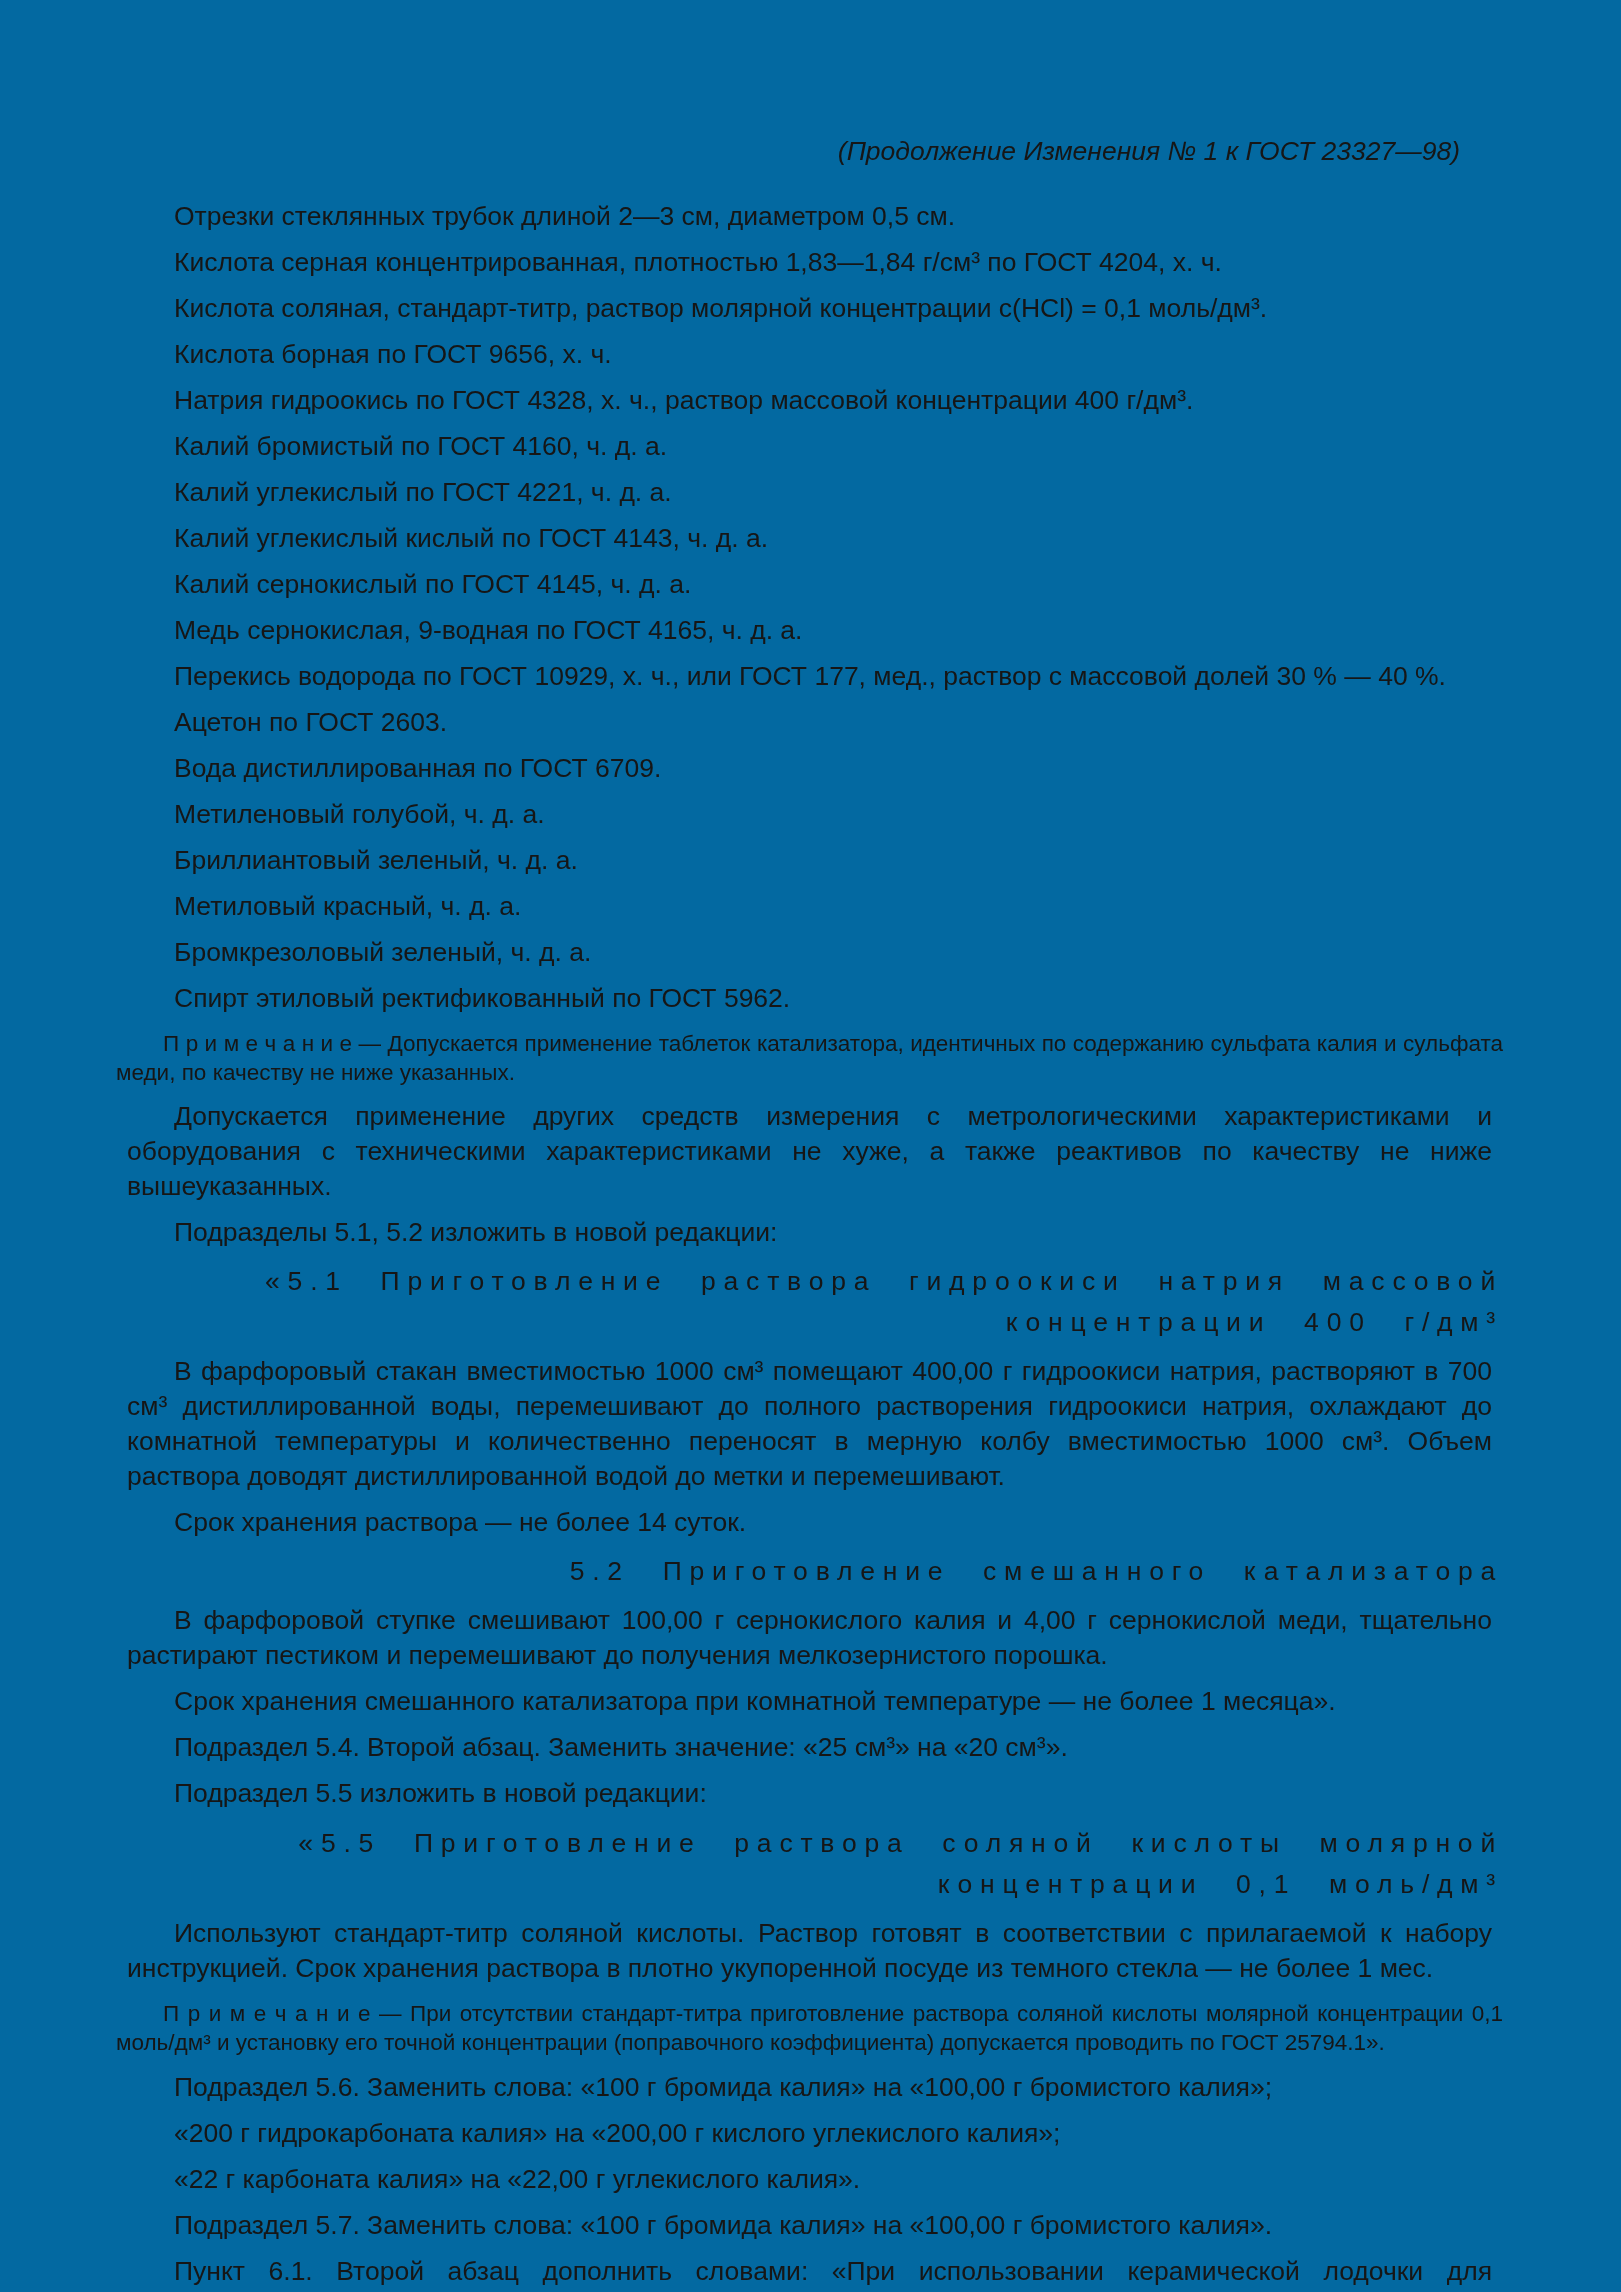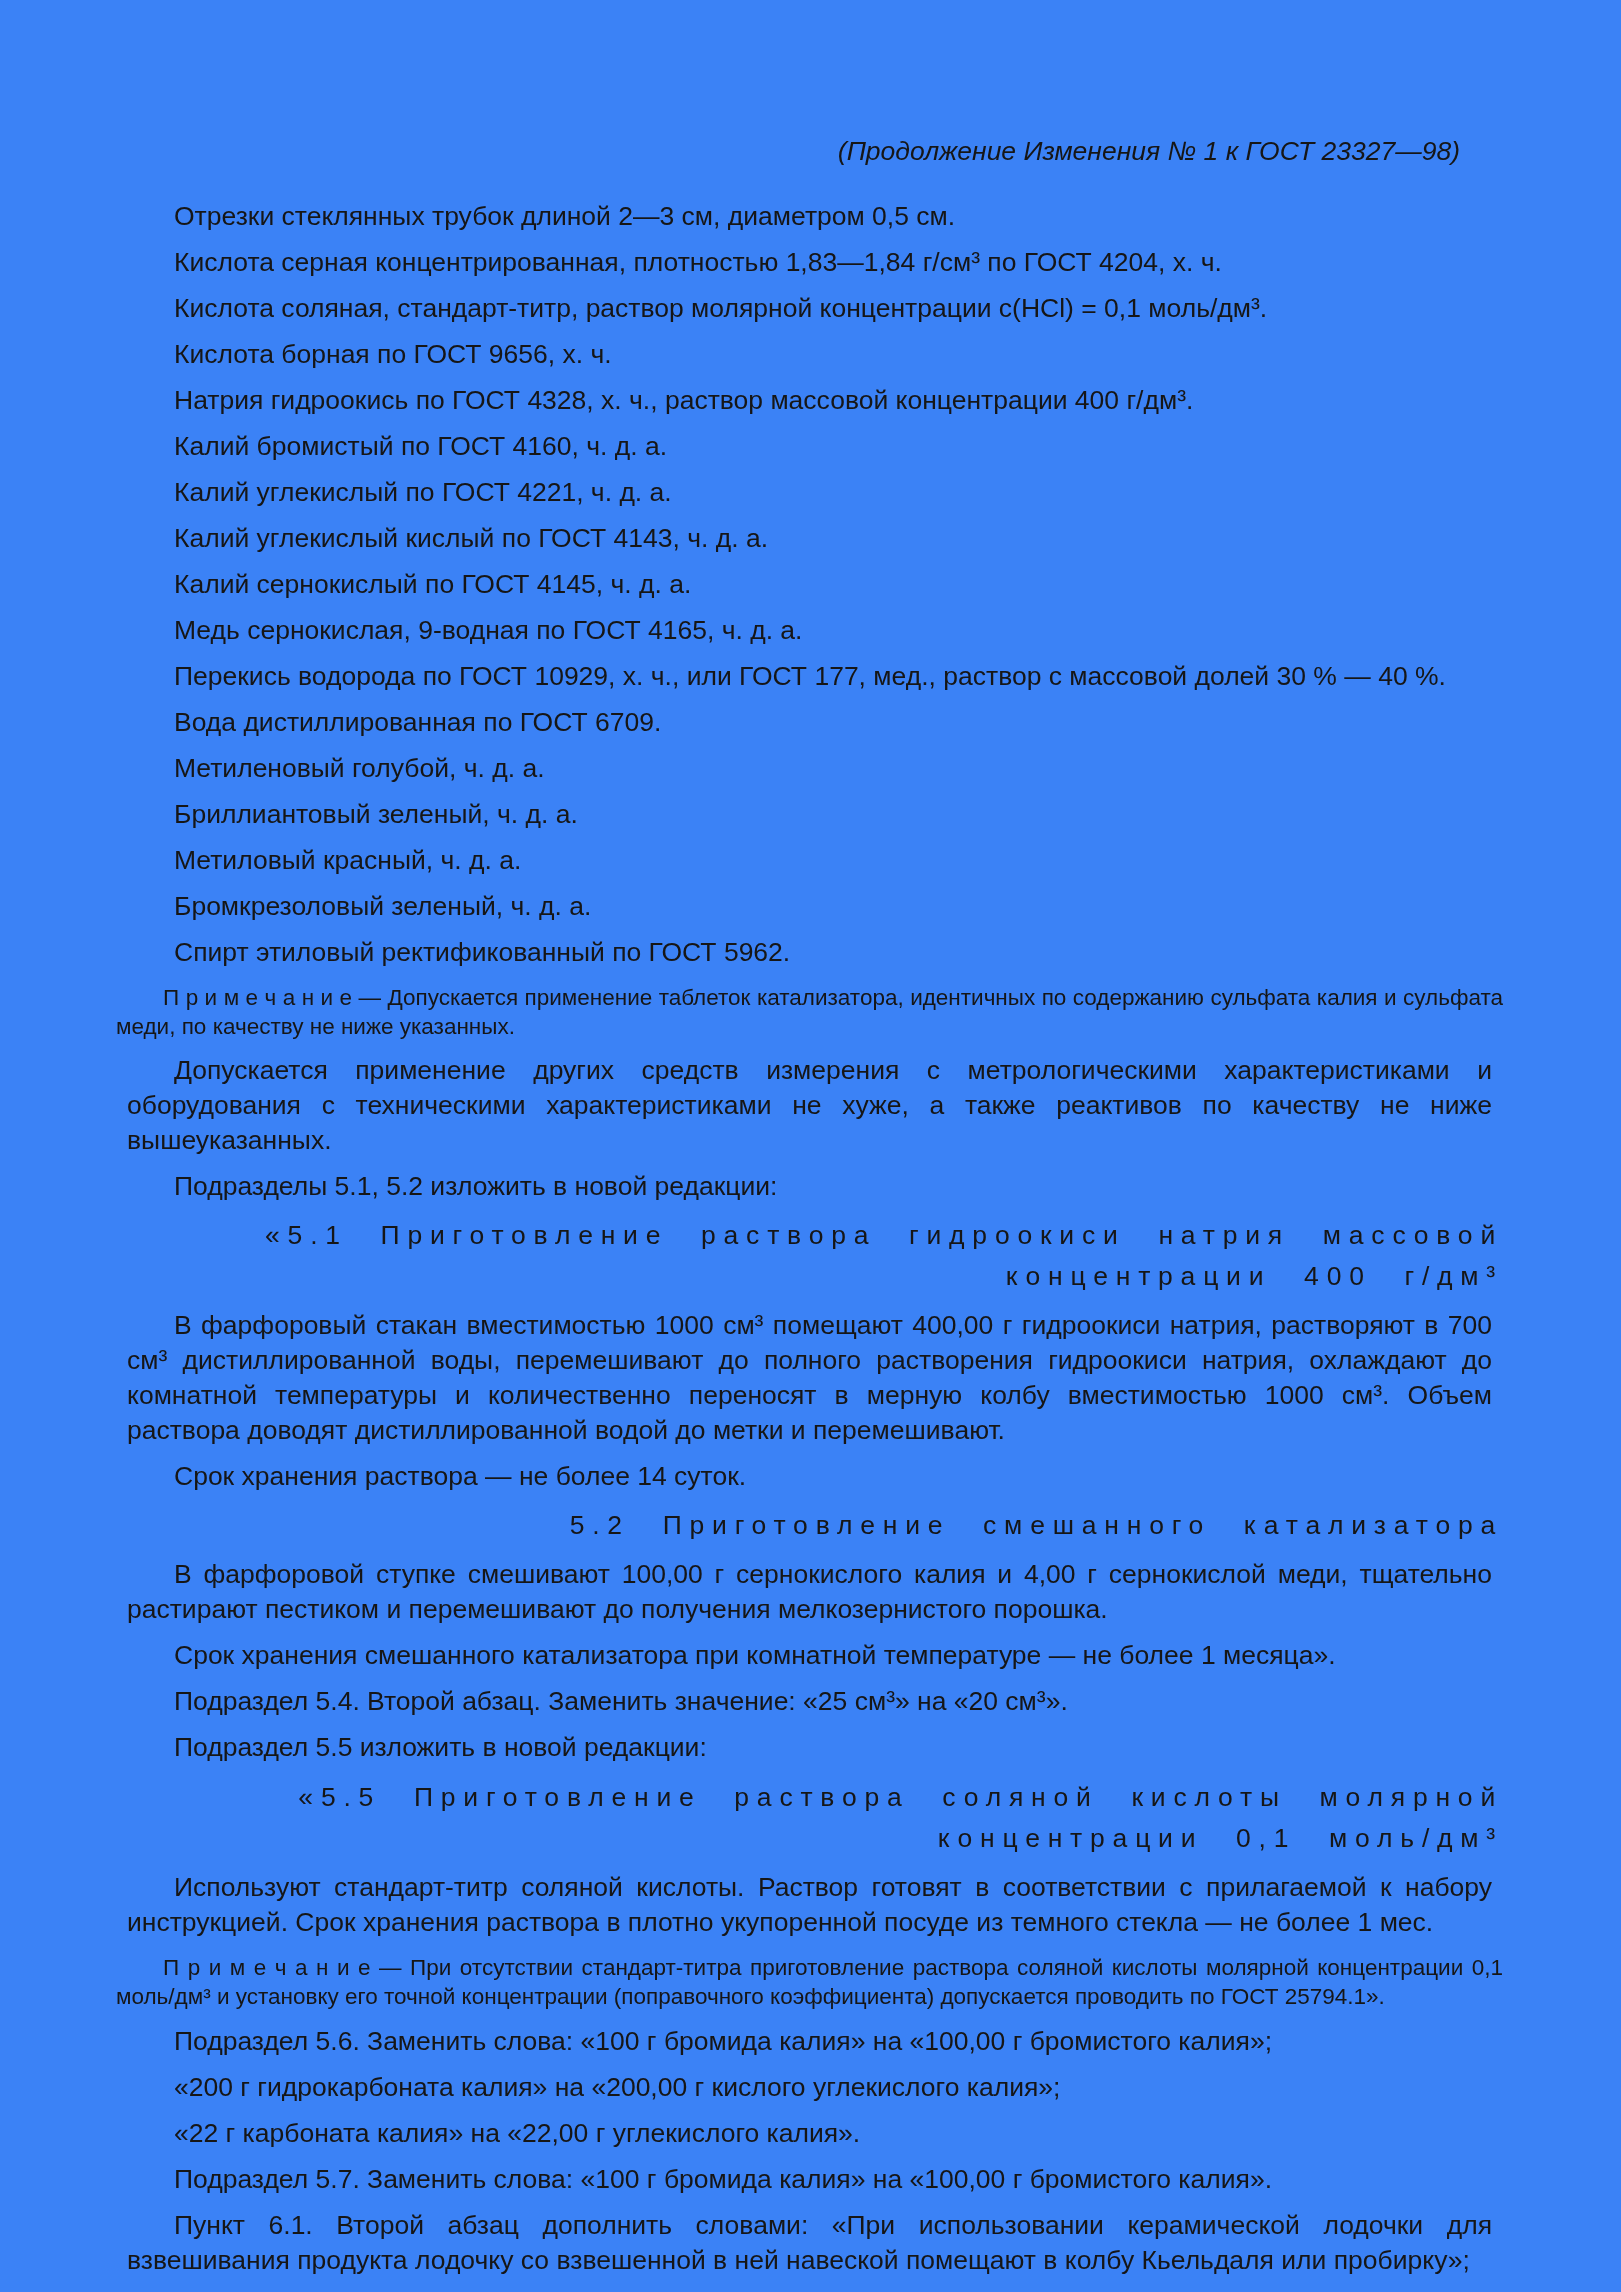--- a/index.html
+++ b/index.html
@@ -5,21 +5,21 @@
   html, body {
     margin: 0;
     padding: 0;
     background: #e8e8e8;
   }
   .page {
     position: relative;
     width: 1621px;
     height: 2293px;
     margin: 0 auto;
-    background: #3b82f6;
+    background: #0369a1;
     color: #161616;
     font-family: "Liberation Sans", sans-serif;
     box-sizing: border-box;
     padding: 135px 118px 0 116px;
   }
   .header {
     font-style: italic;
     font-size: 26.5px;
     line-height: 33px;
     text-align: right;
@@ -67,20 +67,21 @@
       <p class="para">Кислота серная концентрированная, плотностью 1,83—1,84 г/см³ по ГОСТ 4204, х. ч.</p>
       <p class="para">Кислота соляная, стандарт-титр, раствор молярной концентрации c(HCl) = 0,1 моль/дм³.</p>
       <p class="para">Кислота борная по ГОСТ 9656, х. ч.</p>
       <p class="para">Натрия гидроокись по ГОСТ 4328, х. ч., раствор массовой концентрации 400 г/дм³.</p>
       <p class="para">Калий бромистый по ГОСТ 4160, ч. д. а.</p>
       <p class="para">Калий углекислый по ГОСТ 4221, ч. д. а.</p>
       <p class="para">Калий углекислый кислый по ГОСТ 4143, ч. д. а.</p>
       <p class="para">Калий сернокислый по ГОСТ 4145, ч. д. а.</p>
       <p class="para">Медь сернокислая, 9-водная по ГОСТ 4165, ч. д. а.</p>
       <p class="para">Перекись водорода по ГОСТ 10929, х. ч., или ГОСТ 177, мед., раствор с массовой долей 30 % — 40 %.</p>
+      <p class="para">Ацетон по ГОСТ 2603.</p>
       <p class="para">Вода дистиллированная по ГОСТ 6709.</p>
       <p class="para">Метиленовый голубой, ч. д. а.</p>
       <p class="para">Бриллиантовый зеленый, ч. д. а.</p>
       <p class="para">Метиловый красный, ч. д. а.</p>
       <p class="para">Бромкрезоловый зеленый, ч. д. а.</p>
       <p class="para">Спирт этиловый ректификованный по ГОСТ 5962.</p>
       <p class="para note">П р и м е ч а н и е — Допускается применение таблеток катализатора, идентичных по содержанию сульфата калия и сульфата меди, по качеству не ниже указанных.</p>
       <p class="para">Допускается применение других средств измерения с метрологическими характеристиками и оборудования с техническими характеристиками не хуже, а также реактивов по качеству не ниже вышеуказанных.</p>
       <p class="para">Подразделы 5.1, 5.2 изложить в новой редакции:</p>
       <p class="para spaced">«5.1 Приготовление раствора гидроокиси натрия массовой концентрации 400 г/дм³</p>

